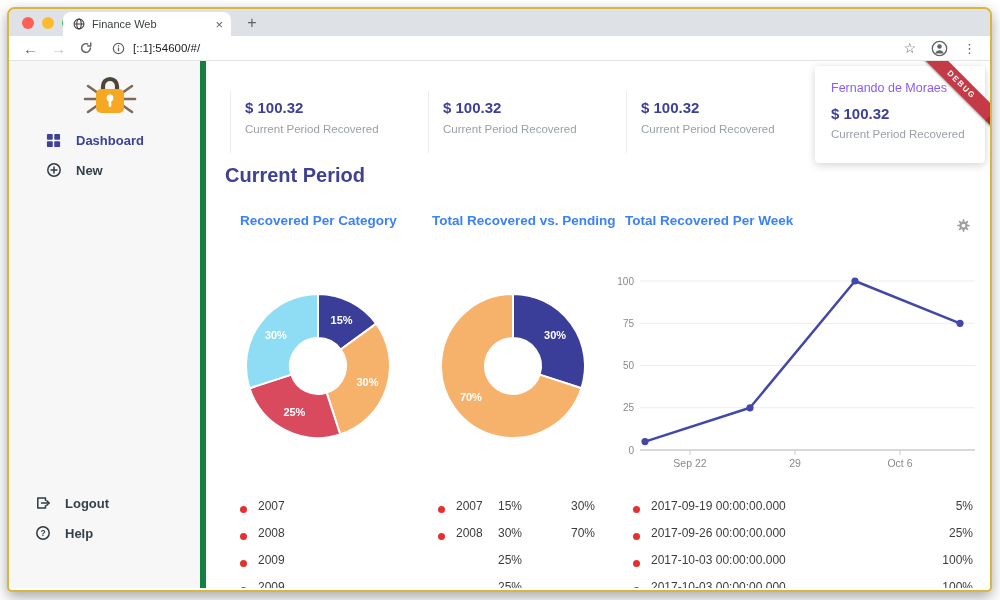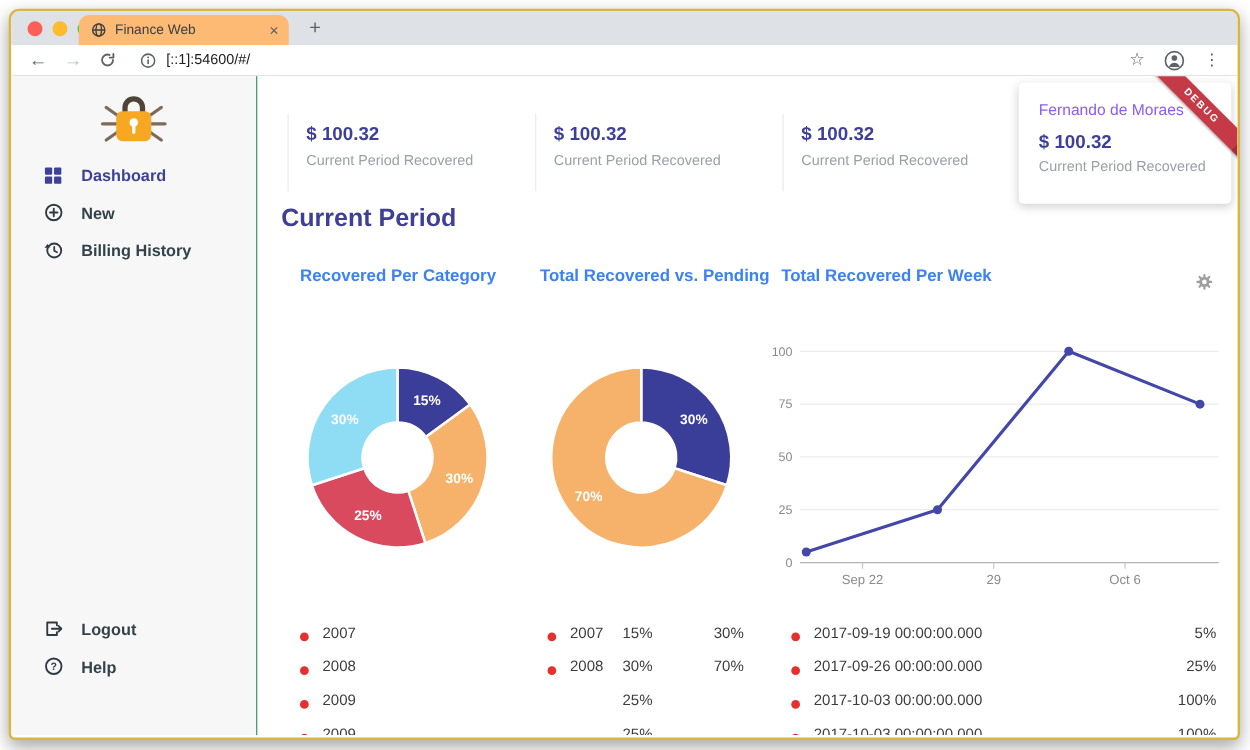--- a/index.html
+++ b/index.html
@@ -5,38 +5,38 @@
   * { margin:0; padding:0; box-sizing:border-box; }
   html,body { width:1000px; height:600px; background:#fff; font-family:"Liberation Sans","DejaVu Sans",sans-serif; }
   .window{ position:absolute; left:7px; top:7px; width:985px; height:585px;
     border:2px solid #d9b63c; border-radius:8px 8px 5px 5px; overflow:hidden;
     box-shadow:0 5px 14px rgba(0,0,0,.35); background:#fff; }
   
   .tabstrip{ position:relative; height:27px; background:#dee1e6; }
   .traffic{ position:absolute; left:13px; top:8px; display:flex; gap:8px; }
   .traffic span{ width:12px; height:12px; border-radius:50%; display:block; }
   .tl-close{ background:#ff5f57; } .tl-min{ background:#febb2e; } .tl-zoom{ background:#27c93f; }
-  .tab{ position:absolute; left:54px; bottom:0; width:168px; height:24px; background:#fdba74;
+  .tab{ position:absolute; left:54px; bottom:0; width:168px; height:24px; background:#ffffff;
     border-radius:8px 8px 0 0; display:flex; align-items:center; padding:0 8px 0 10px; gap:7px; }
   .tab-title{ flex:1; font-size:11px; color:#3c4043; white-space:nowrap; overflow:hidden; }
   .tab-close{ font-size:13px; color:#5f6368; line-height:1; cursor:default; }
   .newtab{ position:absolute; left:232px; bottom:2px; width:22px; height:22px; text-align:center;
     font-size:16px; line-height:21px; color:#5f6368; }
   .toolbar{ height:25px; background:#fff; border-bottom:1px solid #e3e3e3;
     display:flex; align-items:center; padding:0 14px; gap:13px; }
   .nav-arrow{ font-size:15px; color:#5f6368; line-height:1; }
   .nav-arrow.disabled{ color:#bdc1c6; }
   .omnibox{ flex:1; display:flex; align-items:center; gap:8px; padding-left:6px; height:20px; }
   .url{ font-size:11.5px; color:#202124; }
   .chrome-right{ display:flex; align-items:center; gap:15px; }
   .star-icon{ font-family:"DejaVu Sans",sans-serif; font-size:14px; color:#5f6368; }
   .kebab-icon{ font-family:"DejaVu Sans",sans-serif; font-size:13px; color:#5f6368; letter-spacing:0; }
   
   .app{ display:flex; height:527px; }
-  .sidebar{ width:197px; flex:0 0 197px; background:#f7f7f7; border-right:1px solid #15803d; position:relative; }
+  .sidebar{ width:197px; flex:0 0 197px; background:#f7f7f7; border-right:6px solid #15803d; position:relative;padding-left:11px; }
   .logo{ display:block; margin:12px auto 0; }
   .nav{ margin-top:6px; }
   .nav-item{ height:30px; display:flex; align-items:center; padding-left:26px; gap:14px;
     font-size:13px; font-weight:bold; color:#33424a; cursor:default; }
   .nav-item .nav-icon{ width:16px; height:16px; display:flex; align-items:center; color:#2f3b42; }
   .nav-item.active{ color:#3d4198; } .nav-item.active .nav-icon{ color:#3d4198; }
   .sidebar-footer{ position:absolute; bottom:40px; left:0; right:0; }
   .main{ flex:1; position:relative; background:#fff; overflow:hidden; }
   
   .stat-cards{ position:absolute; left:24px; top:30px; display:flex; }
@@ -155,30 +155,20 @@
           </div>
           <div class="nav-item">
             <span class="nav-icon">
               <svg viewBox="0 0 16 16" width="16" height="16" fill="none" stroke="currentColor" stroke-width="1.5" stroke-linecap="round">
                 <circle cx="8" cy="8" r="6.2"></circle>
                 <path d="M8 5v6M5 8h6"></path>
               </svg>
             </span>
             <span class="nav-label">New</span>
           </div>
-          <div class="nav-item">
-            <span class="nav-icon">
-              <svg viewBox="0 0 16 16" width="16" height="16">
-                <circle cx="8.4" cy="8.4" r="5.6" fill="none" stroke="currentColor" stroke-width="1.5"></circle>
-                <path d="M8.4 5.4v3.2l2.2 1.2" fill="none" stroke="currentColor" stroke-width="1.4" stroke-linecap="round"></path>
-                <path d="M0.6 6.4l2.3-3.2 2.5 2.6z" fill="currentColor"></path>
-              </svg>
-            </span>
-            <span class="nav-label">Billing History</span>
-          </div>
         </nav>
       <div class="sidebar-footer nav">
           <div class="nav-item">
             <span class="nav-icon">
               <svg viewBox="0 0 16 16" width="16" height="16" fill="none" stroke="currentColor" stroke-width="1.5" stroke-linecap="round" stroke-linejoin="round">
                 <path d="M10.5 5.2V3H2.8v10h7.7v-2.2"></path>
                 <path d="M6.5 8h7.5"></path>
                 <path d="M11.8 5.7L14 8l-2.2 2.3"></path>
               </svg>
             </span>

